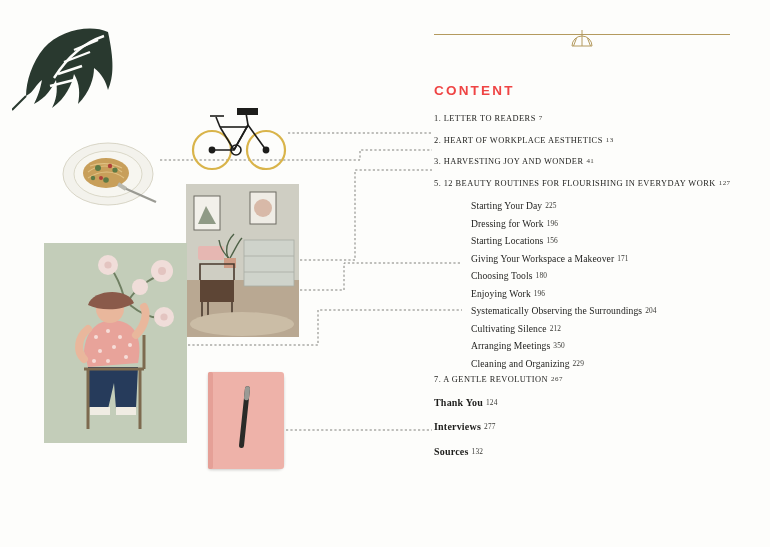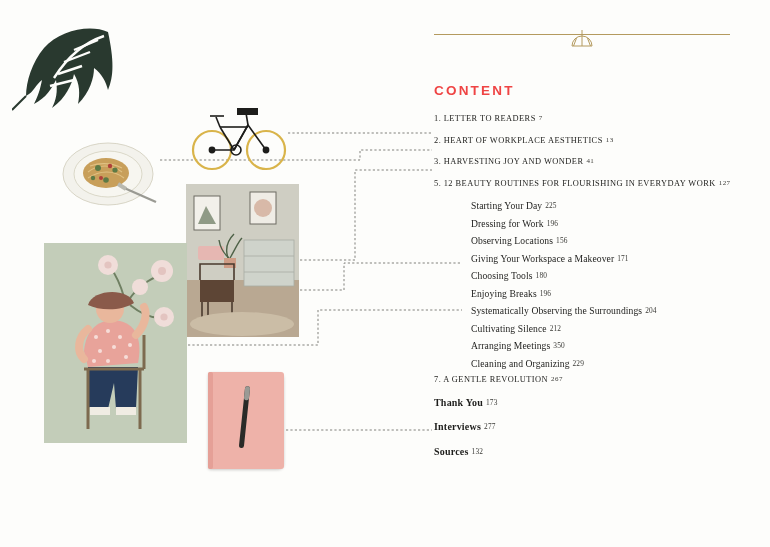--- a/index.html
+++ b/index.html
@@ -350,50 +350,50 @@
         <span class="label">5. 12 BEAUTY ROUTINES FOR FLOURISHING IN EVERYDAY WORK</span><span class="page">127</span>
       </div>
 
       <div class="entry lvl2">
         <span class="label">Starting Your Day</span><span class="page">225</span>
       </div>
       <div class="entry lvl2">
         <span class="label">Dressing for Work</span><span class="page">196</span>
       </div>
       <div class="entry lvl2">
-        <span class="label">Observing Locations</span><span class="page">156</span>
+        <span class="label">Starting Locations</span><span class="page">156</span>
       </div>
       <div class="entry lvl2">
         <span class="label">Giving Your Workspace a Makeover</span><span class="page">171</span>
       </div>
       <div class="entry lvl2">
         <span class="label">Choosing Tools</span><span class="page">180</span>
       </div>
       <div class="entry lvl2">
-        <span class="label">Enjoying Breaks</span><span class="page">196</span>
+        <span class="label">Enjoying Work</span><span class="page">196</span>
       </div>
       <div class="entry lvl2">
         <span class="label">Systematically Observing the Surroundings</span><span class="page">204</span>
       </div>
       <div class="entry lvl2">
         <span class="label">Cultivating Silence</span><span class="page">212</span>
       </div>
       <div class="entry lvl2">
         <span class="label">Arranging Meetings</span><span class="page">350</span>
       </div>
       <div class="entry lvl2">
         <span class="label">Cleaning and Organizing</span><span class="page">229</span>
       </div>
 
       <div class="entry lvl1">
         <span class="label">7. A GENTLE REVOLUTION</span><span class="page">267</span>
       </div>
 
       <div class="entry lvl0 gap-top">
-        <span class="label">Thank You</span><span class="page">173</span>
+        <span class="label">Thank You</span><span class="page">124</span>
       </div>
       <div class="entry lvl0">
         <span class="label">Interviews</span><span class="page">277</span>
       </div>
       <div class="entry lvl0">
         <span class="label">Sources</span><span class="page">132</span>
       </div>
 
     </div>
   </div>

